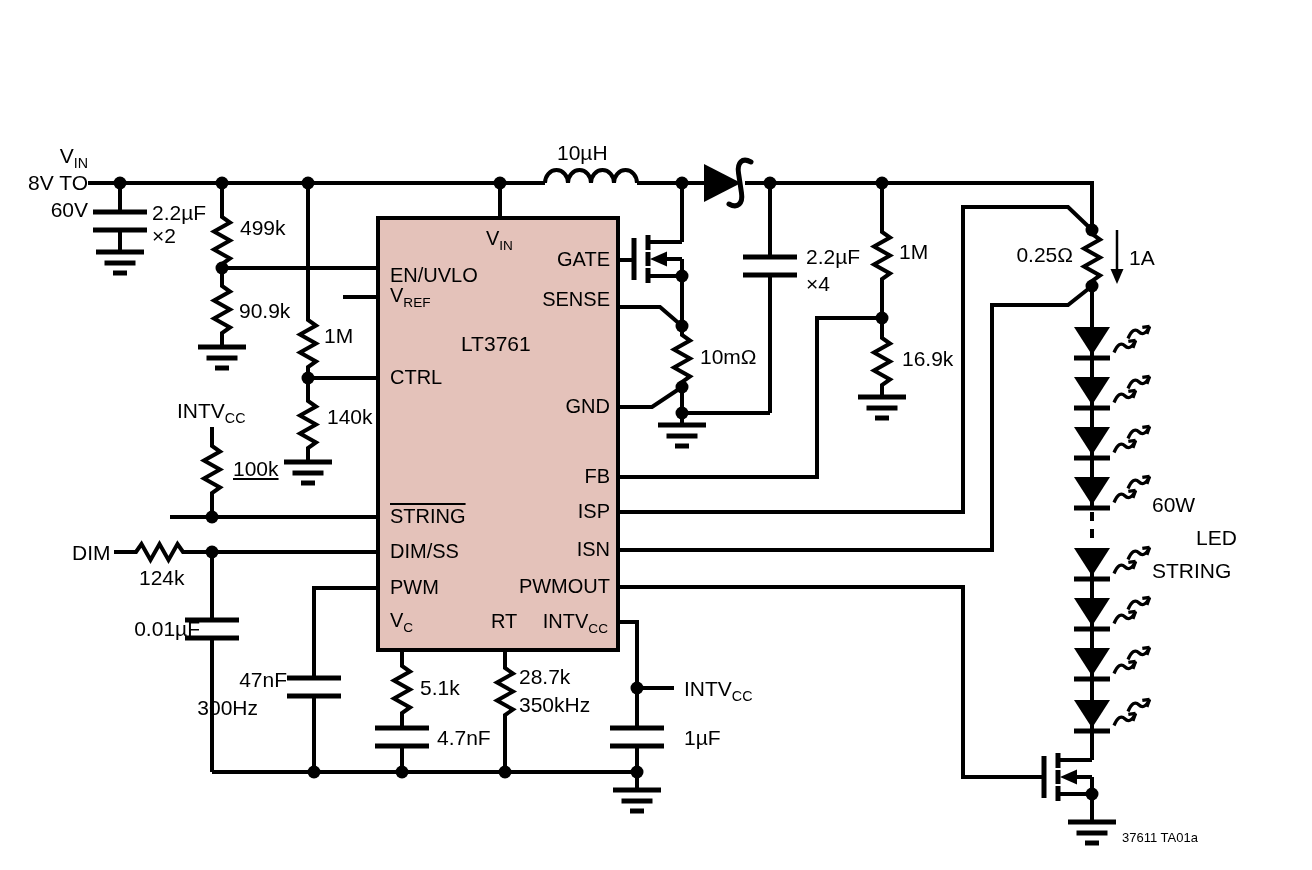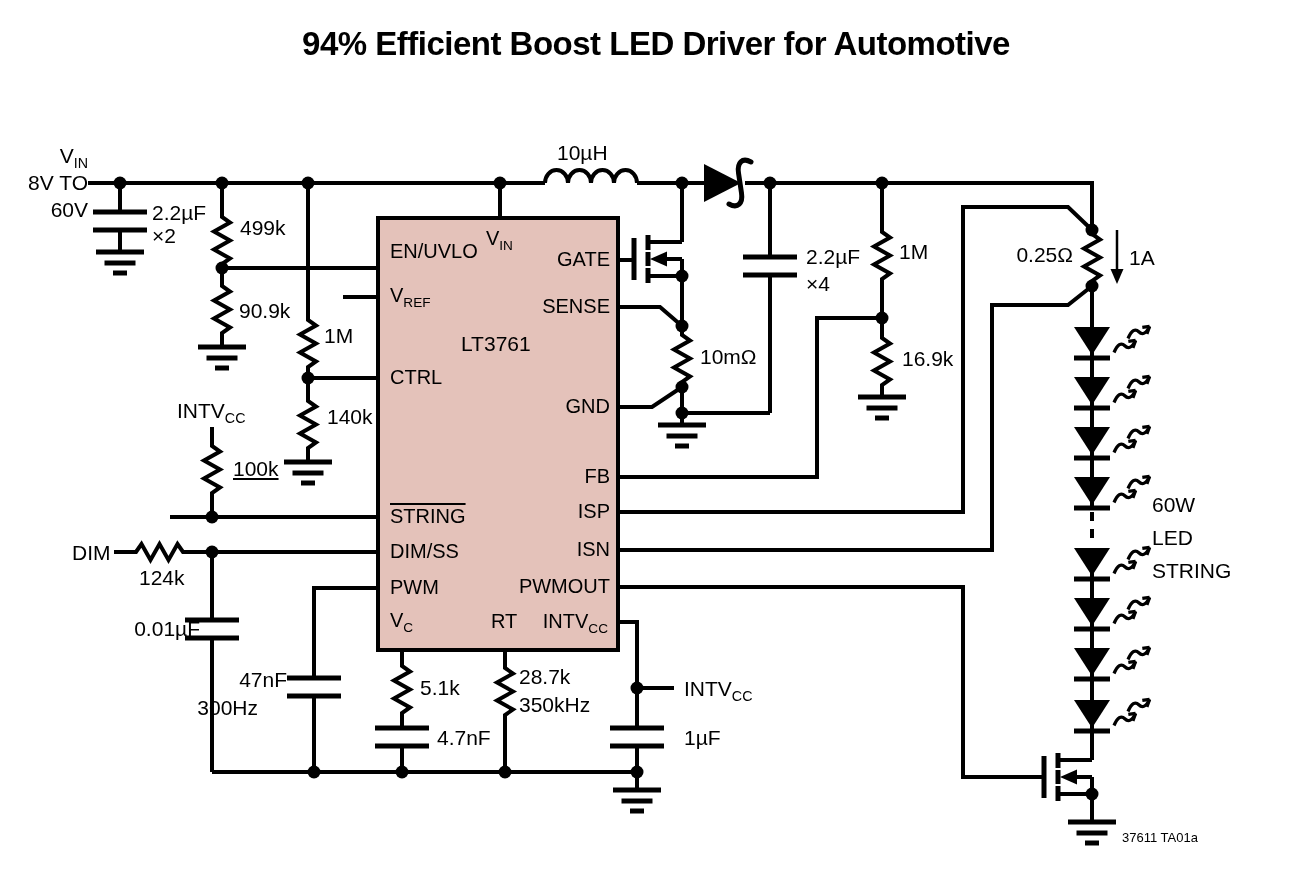--- a/index.html
+++ b/index.html
@@ -169,21 +169,20 @@
       <circle class="dot" cx="314" cy="772" r="6.5"></circle>
         <circle class="dot" cx="402" cy="772" r="6.5"></circle>
       <circle class="dot" cx="505" cy="772" r="6.5"></circle>
         <circle class="dot" cx="637" cy="772" r="6.5"></circle>
       <circle class="dot" cx="1092" cy="230" r="6.5"></circle>
         <circle class="dot" cx="1092" cy="286" r="6.5"></circle>
     </g>
   </svg>
 
   <div id="title">
-    <div>94% Efficient Boost LED Driver for Automotive</div>
   </div>
 
   <div class="lbl" style="right:1224px;top:145px;"><span>V</span><sub>IN</sub></div>
   <div class="lbl" style="right:1224px;top:172px;margin-left:24px;">8V TO</div>
   <div class="lbl" style="right:1224px;top:199px;">60V</div>
 
   <div class="lbl" style="left:152px;top:202px;">2.2µF</div>
   <div class="lbl" style="left:152px;top:225px;">×2</div>
   <div class="lbl" style="left:240px;top:217px;">499k</div>
   <div class="lbl" style="left:239px;top:300px;">90.9k</div>
@@ -210,37 +209,37 @@
   <div class="lbl" style="left:557px;top:142px;">10µH</div>
   <div class="lbl" style="left:700px;top:346px;">10mΩ</div>
   <div class="lbl" style="left:806px;top:246px;">2.2µF</div>
   <div class="lbl" style="left:806px;top:273px;">×4</div>
   <div class="lbl" style="left:899px;top:241px;">1M</div>
   <div class="lbl" style="left:902px;top:348px;">16.9k</div>
 
   <div class="lbl" style="right:239px;top:244px;">0.25Ω</div>
   <div class="lbl" style="left:1129px;top:247px;">1A</div>
   <div class="lbl" style="left:1152px;top:494px;">60W</div>
-  <div class="lbl" style="left:1152px;top:527px;">LED</div>
+  <div class="lbl" style="left:1196px;top:527px;">LED</div>
   <div class="lbl" style="left:1152px;top:560px;">STRING</div>
 
   <div class="lbl small" style="left:1122px;top:831px;">37611 TA01a</div>
 
   <div class="lbl" style="left:461px;top:333px;">LT3761</div>
   <div class="pin" style="left:486px;top:227px;"><span>V</span><sub>IN</sub></div>
-  <div class="pin" style="left:390px;top:240px;">EN/UVLO</div>
+  <div class="pin" style="left:390px;top:264px;">EN/UVLO</div>
   <div class="pin" style="left:390px;top:284px;"><span>V</span><sub>REF</sub></div>
   <div class="pin" style="left:390px;top:366px;">CTRL</div>
   <div class="pin" style="left:390px;top:505px;"><span class="ovl">STRING</span></div>
   <div class="pin" style="left:390px;top:540px;">DIM/SS</div>
   <div class="pin" style="left:390px;top:576px;">PWM</div>
   <div class="pin" style="left:390px;top:609px;"><span>V</span><sub>C</sub></div>
   <div class="pin" style="left:491px;top:610px;">RT</div>
   <div class="pin" style="right:704px;top:610px;"><span>INTV</span><sub>CC</sub></div>
   <div class="pin" style="right:702px;top:248px;">GATE</div>
-  <div class="pin" style="right:702px;top:295px;">SENSE</div>
+  <div class="pin" style="right:702px;top:288px;">SENSE</div>
   <div class="pin" style="right:702px;top:395px;">GND</div>
   <div class="pin" style="right:702px;top:465px;">FB</div>
   <div class="pin" style="right:702px;top:500px;">ISP</div>
   <div class="pin" style="right:702px;top:538px;">ISN</div>
   <div class="pin" style="right:702px;top:575px;">PWMOUT</div>
 
 </div>
 
 </body></html>

